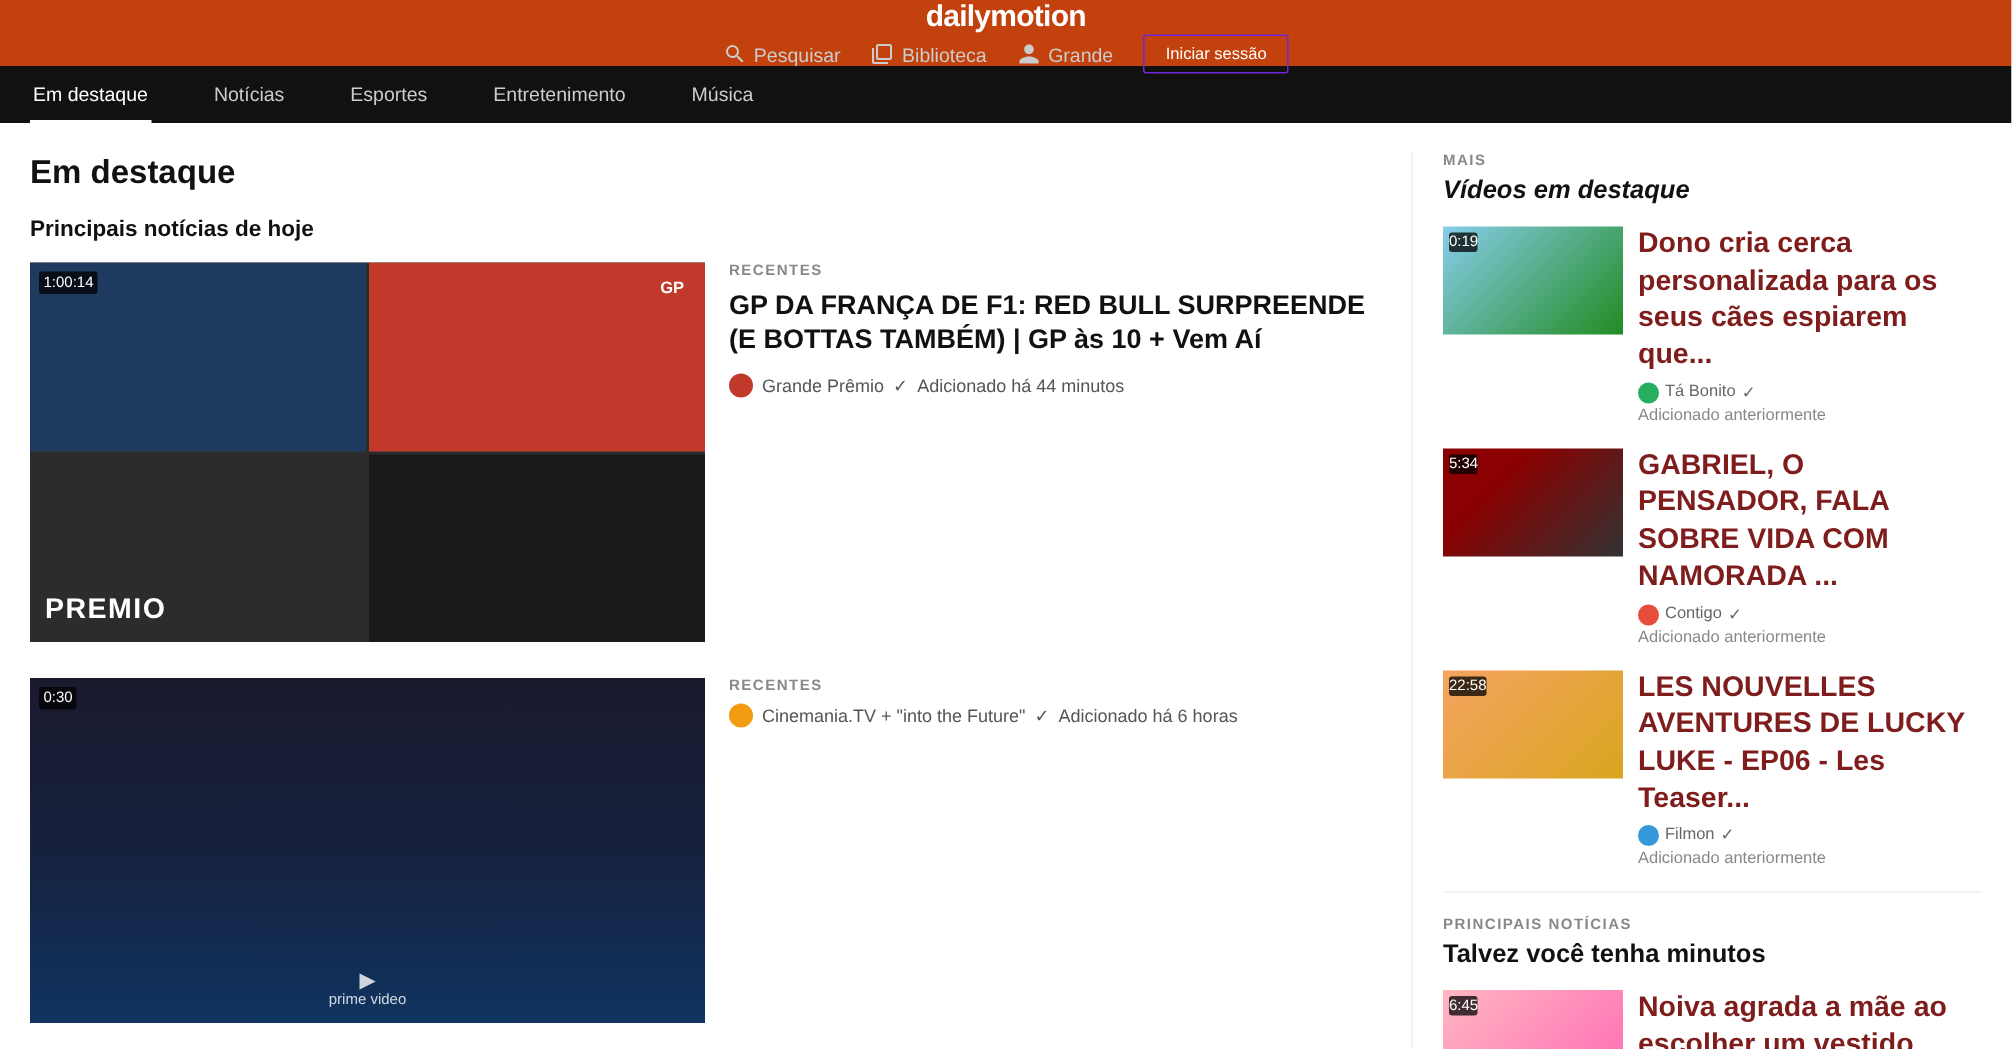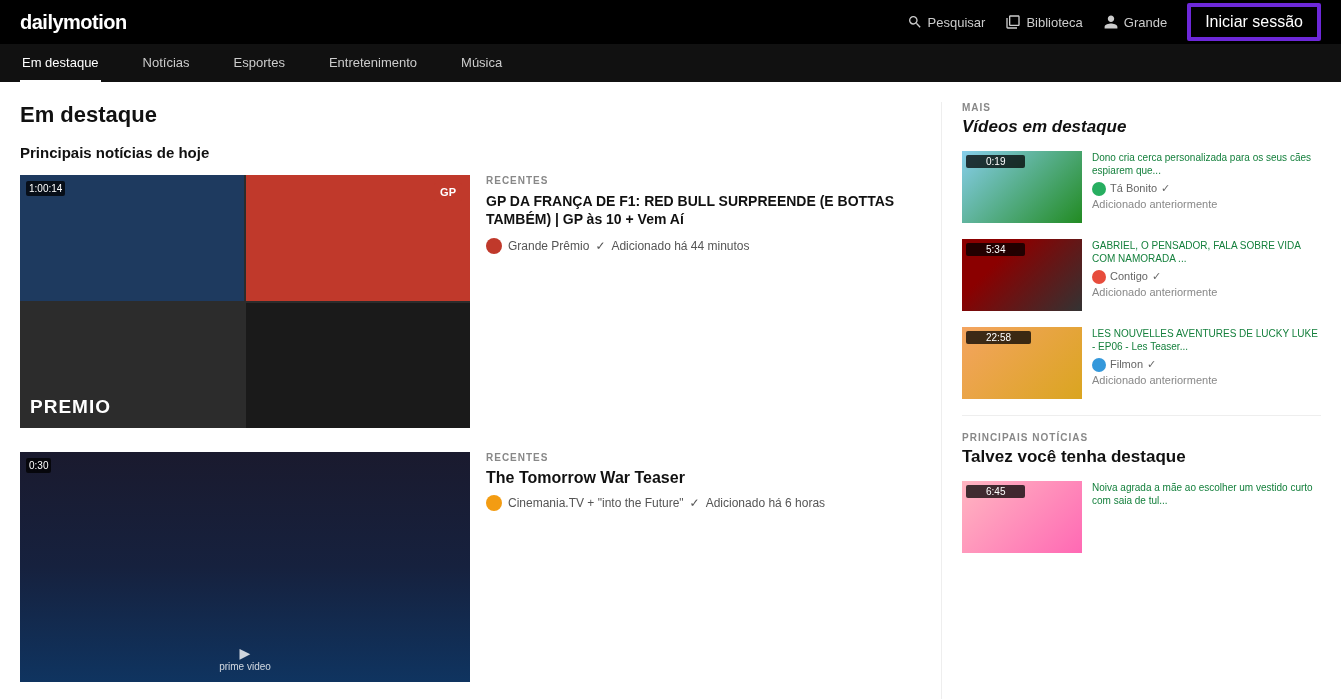--- a/index.html
+++ b/index.html
@@ -1,25 +1,26 @@
 <!DOCTYPE html>
 <html><head>
   <meta charset="utf-8">
   <style>
     * { margin: 0; padding: 0; box-sizing: border-box; }
     body { font-family: Arial, sans-serif; background: #f5f5f5; color: #222; font-size: 14px; }
 
     
     .top-nav {
-      background: #000000;
+      background: #c2410c;
       display: flex;
       align-items: center;
       justify-content: space-between;
       padding: 0 20px;
       height: 44px;
+      flex-direction: column;
     }
     .logo {
       color: #fff;
       font-size: 20px;
       font-weight: bold;
       letter-spacing: -0.5px;
     }
     .top-nav-right {
       display: flex;
       align-items: center;
@@ -31,27 +32,27 @@
       color: #ccc;
       cursor: pointer;
       font-size: 13px;
       display: flex;
       align-items: center;
       gap: 5px;
       justify-content: flex-end;
     }
     .top-nav-btn svg { width: 16px; height: 16px; fill: currentColor; }
     .signin-btn {
-      border: 4px solid #6d28d9;
+      border: 1px solid #6d28d9;
       color: #fff;
       background: none;
       padding: 6px 14px;
       cursor: pointer;
       border-radius: 2px;
-      font-size: 16px;
+      font-size: 11px;
     }
 
     
     .cat-nav {
       background: #111;
       display: flex;
       align-items: center;
       padding: 0 20px;
       height: 38px;
       gap: 40px;
@@ -127,21 +128,21 @@
     }
     .recentes-label {
       font-size: 10px;
       font-weight: bold;
       color: #888;
       letter-spacing: 1px;
       text-transform: uppercase;
       margin-bottom: 6px;
     }
     .video-title-main {
-      font-size: 14px;
+      font-size: 18px;
       font-weight: bold;
       color: #111;
       line-height: 1.3;
       margin-bottom: 10px;
     }
     .video-title-secondary {
       font-size: 16px;
       font-weight: bold;
       color: #111;
       margin-bottom: 8px;
@@ -198,30 +199,30 @@
       object-fit: cover;
       display: block;
     }
     .sidebar-duration {
       position: absolute;
       top: 4px;
       left: 4px;
       background: rgba(0,0,0,0.75);
       color: #fff;
       font-size: 10px;
-      padding: 1px 20px;
+      padding: 1px 0;
       border-radius: 2px;
     }
     .sidebar-video-info {
       flex: 1;
     }
     .sidebar-video-title {
-      font-size: 10px;
-      font-weight: normal;
-      color: #15803d;
+      font-size: 19px;
+      font-weight: bold;
+      color: #7f1d1d;
       line-height: 1.3;
       margin-bottom: 5px;
     }
     .sidebar-video-meta {
       display: flex;
       align-items: flex-start;
       gap: 4px;
       font-size: 11px;
       color: #666;
     }
@@ -404,21 +405,20 @@
             <div class="prime-badge">
               <div class="prime-icon">▶</div>
               <div>prime video</div>
             </div>
           </div>
         </div>
         <span class="duration-badge">0:30</span>
       </div>
       <div class="video-info">
         <div class="recentes-label">RECENTES</div>
-        <div class="video-title-secondary">The Tomorrow War Teaser</div>
         <div class="video-meta">
           <span class="channel-dot" style="background:#f39c12;"></span>
           <span>Cinemania.TV + "into the Future"</span>
           <span class="verified-icon">✓</span>
           <span>Adicionado há 6 horas</span>
         </div>
       </div>
     </div>
   </div>
 
@@ -470,21 +470,21 @@
           <span>Filmon</span>
           <span>✓</span>
         </div>
         <div style="font-size:11px;color:#888;margin-top:2px;">Adicionado anteriormente</div>
       </div>
     </div>
 
     <div class="sidebar-divider"></div>
 
     <div class="bottom-section-label">PRINCIPAIS NOTÍCIAS</div>
-    <div class="bottom-section-title">Talvez você tenha destaque</div>
+    <div class="bottom-section-title">Talvez você tenha minutos</div>
 
     <div class="sidebar-video-item">
       <div class="sidebar-thumb-wrap">
         <div class="sidebar-thumb sb-thumb-4"></div>
         <span class="sidebar-duration">6:45</span>
       </div>
       <div class="sidebar-video-info">
         <div class="sidebar-video-title">Noiva agrada a mãe ao escolher um vestido curto com saia de tul...</div>
       </div>
     </div>

